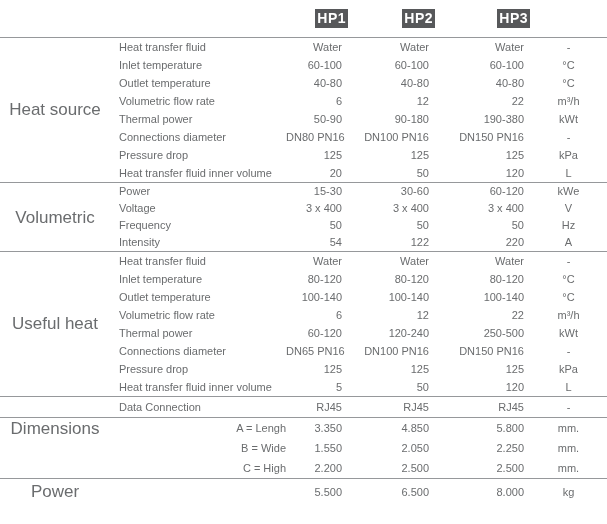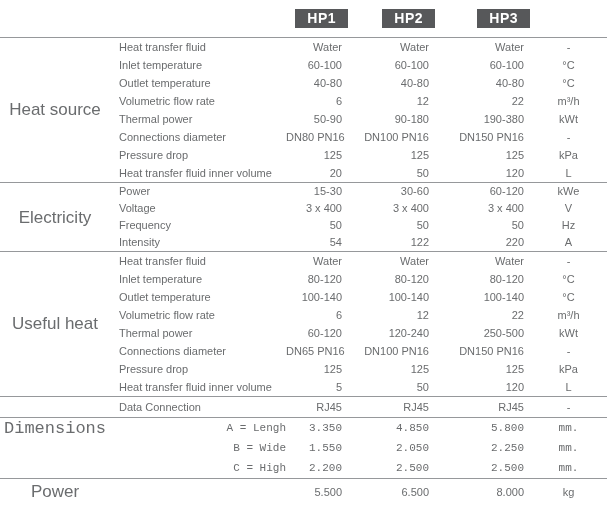--- a/index.html
+++ b/index.html
@@ -33,21 +33,21 @@
     border-bottom:1px solid var(--line);
     vertical-align:middle;
   }
   .badge{
     display:inline-block;
     background:var(--badge-bg);
     color:var(--badge-fg);
     font-weight:bold;
     font-size:14px;
     line-height:19px;
-    padding:0 12px;
+    padding:0 2px;
     letter-spacing:0.5px;
   }
   td.col-h{text-align:right;}
   td.group{
     text-align:center;
     vertical-align:middle;
     font-size:17px;
   }
   td.group.valign-top{
     vertical-align:top;
@@ -64,21 +64,21 @@
   td.unit{
     text-align:center;
   }
   tr.section-start td{
     border-top:1px solid var(--line);
   }
   
   tr.sec-0 td, tr.sec-2 td{line-height:18px;}
   tr.sec-1 td{line-height:17px;}
   tr.sec-3 td{line-height:20px;}
-  tr.sec-4 td{line-height:20px;font-family:Liberation Mono, monospace;}
+  tr.sec-4 td{line-height:20px;}
   tr.sec-5 td{line-height:18px;padding-top:4px;padding-bottom:5px;}
   tr.sec-5 td.param, tr.sec-4 td.param{padding-left:9px;text-align:right;}
 </style>
 </head>
 <body>
 
 <div id="spec-wrap">
   <table>
     <colgroup>
       <col style="width:110px">
@@ -148,21 +148,21 @@
           <td class="unit">kPa</td>
         </tr>
         <tr class="sec-0">
           <td class="param">Heat transfer fluid inner volume</td>
           <td class="val">20</td>
           <td class="val">50</td>
           <td class="val">120</td>
           <td class="unit">L</td>
         </tr>
         <tr class="sec-1 section-start">
-          <td class="group" rowspan="4">Electricity</td>
+          <td class="group" rowspan="4">Volumetric</td>
           <td class="param">Power</td>
           <td class="val">15-30</td>
           <td class="val">30-60</td>
           <td class="val">60-120</td>
           <td class="unit">kWe</td>
         </tr>
         <tr class="sec-1">
           <td class="param">Voltage</td>
           <td class="val">3 x 400</td>
           <td class="val">3 x 400</td>

